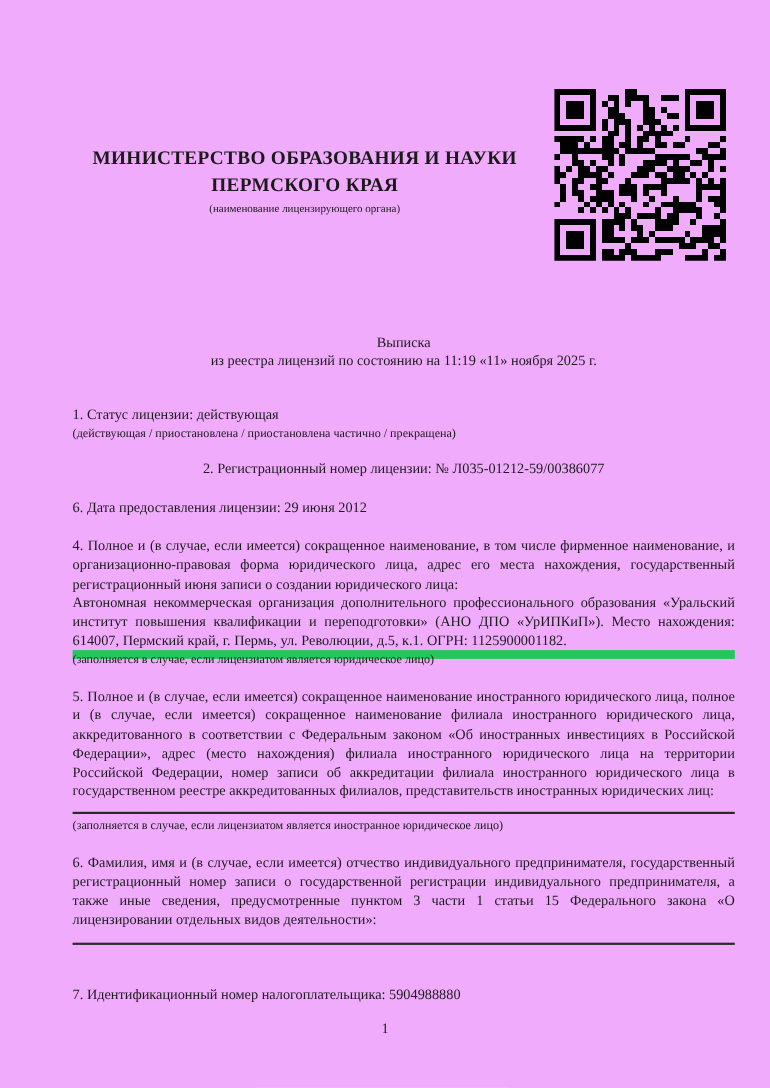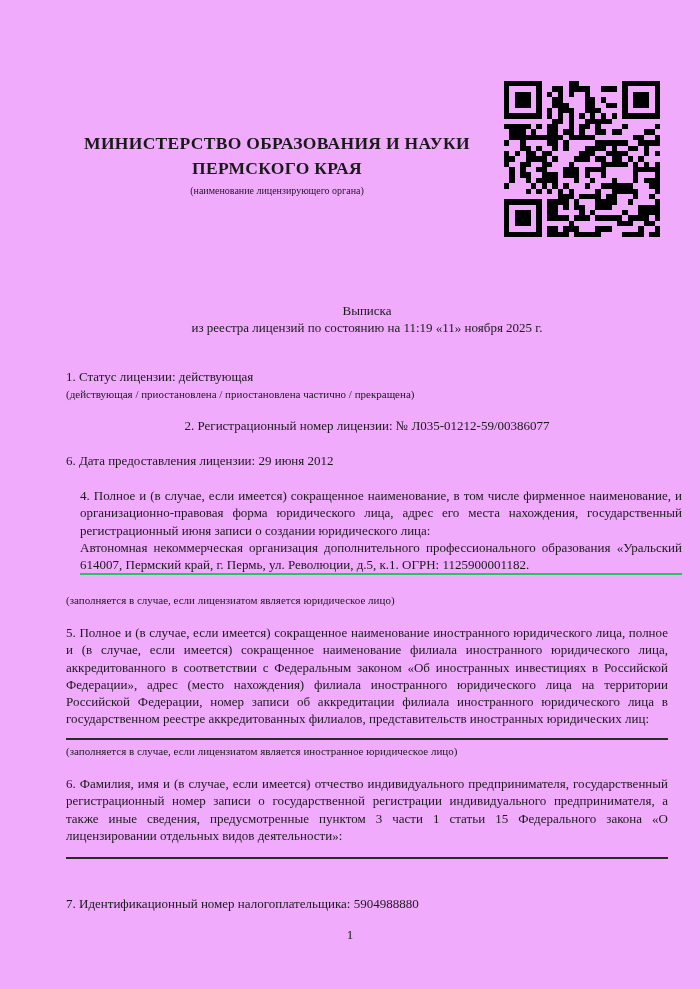--- a/index.html
+++ b/index.html
@@ -36,21 +36,21 @@
   .qr-box { left: 504px; top: 81px; width: 156px; height: 156px; }
   .qr-box svg { display: block; }
 
   .title-block { top: 302px; text-align: center; line-height: 17.3px; }
 
   .item-text { line-height: 17.3px; }
   .caption { font-size: 11px; line-height: 13px; text-align: left; }
 
   .para .jline { text-align: justify; line-height: 17.3px; }
   .para .jline.fill { text-align-last: justify; }
-  .para.underlined { border-bottom: 2px solid #22c55e; margin-left: 14px; }
+  .para.underlined { border-bottom: 8px solid #22c55e; }
 
   .rule { border-top: 2px solid #2a2a2a; height: 0; }
 
   .page-number { top: 927px; left: 0; width: 700px; text-align: center; line-height: 16px; }
 </style>
 </head>
 <body>
 
 <div class="page">
 
@@ -502,20 +502,21 @@
 
   <div class="abs content-x item-text" style="top:417px;text-align:center;">2. Регистрационный номер лицензии: № Л035-01212-59/00386077</div>
 
   <div class="abs content-x item-text" style="top:452px;">6. Дата предоставления лицензии: 29 июня 2012</div>
 
   <div class="abs content-x para underlined" style="top:487px;">
       <div class="jline fill">4. Полное и (в случае, если имеется) сокращенное наименование, в том числе фирменное наименование, и</div>
       <div class="jline fill">организационно-правовая форма юридического лица, адрес его места нахождения, государственный</div>
       <div class="jline">регистрационный июня записи о создании юридического лица:</div>
       <div class="jline fill">Автономная некоммерческая организация дополнительного профессионального образования «Уральский</div>
+      <div class="jline fill">институт повышения квалификации и переподготовки» (АНО ДПО «УрИПКиП»). Место нахождения:</div>
       <div class="jline">614007, Пермский край, г. Пермь, ул. Революции, д.5, к.1. ОГРН: 1125900001182.</div>
     </div>
   <div class="abs content-x caption" style="top:594px;">(заполняется в случае, если лицензиатом является юридическое лицо)</div>
 
   <div class="abs content-x para" style="top:624px;">
       <div class="jline fill">5. Полное и (в случае, если имеется) сокращенное наименование иностранного юридического лица, полное</div>
       <div class="jline fill">и (в случае, если имеется) сокращенное наименование филиала иностранного юридического лица,</div>
       <div class="jline fill">аккредитованного в соответствии с Федеральным законом «Об иностранных инвестициях в Российской</div>
       <div class="jline fill">Федерации», адрес (место нахождения) филиала иностранного юридического лица на территории</div>
       <div class="jline fill">Российской Федерации, номер записи об аккредитации филиала иностранного юридического лица в</div>

